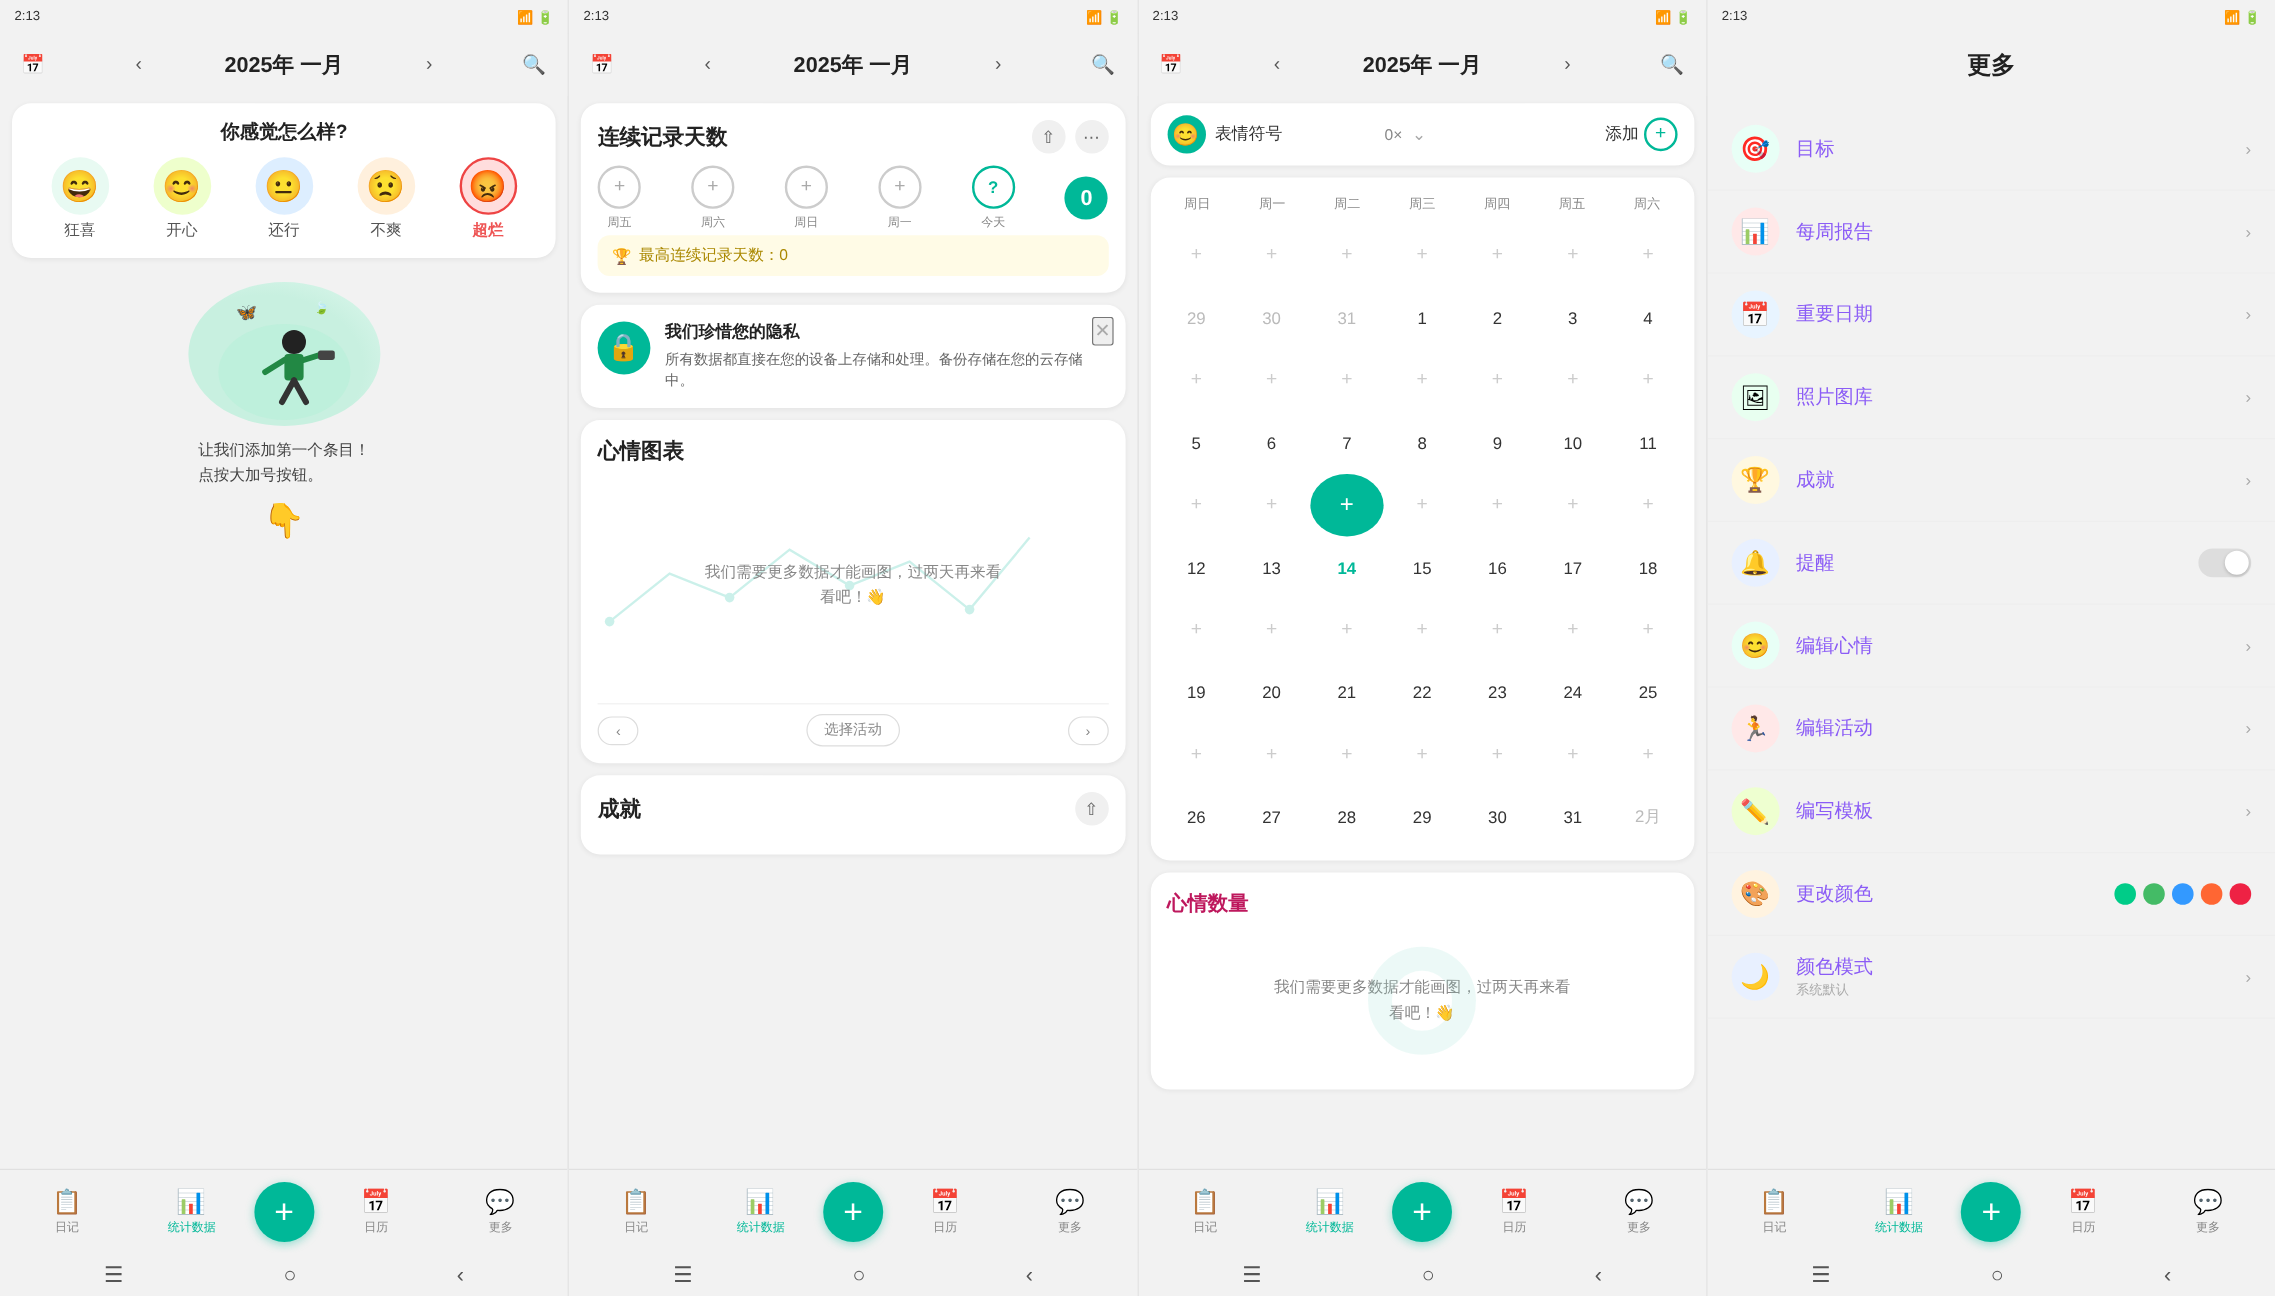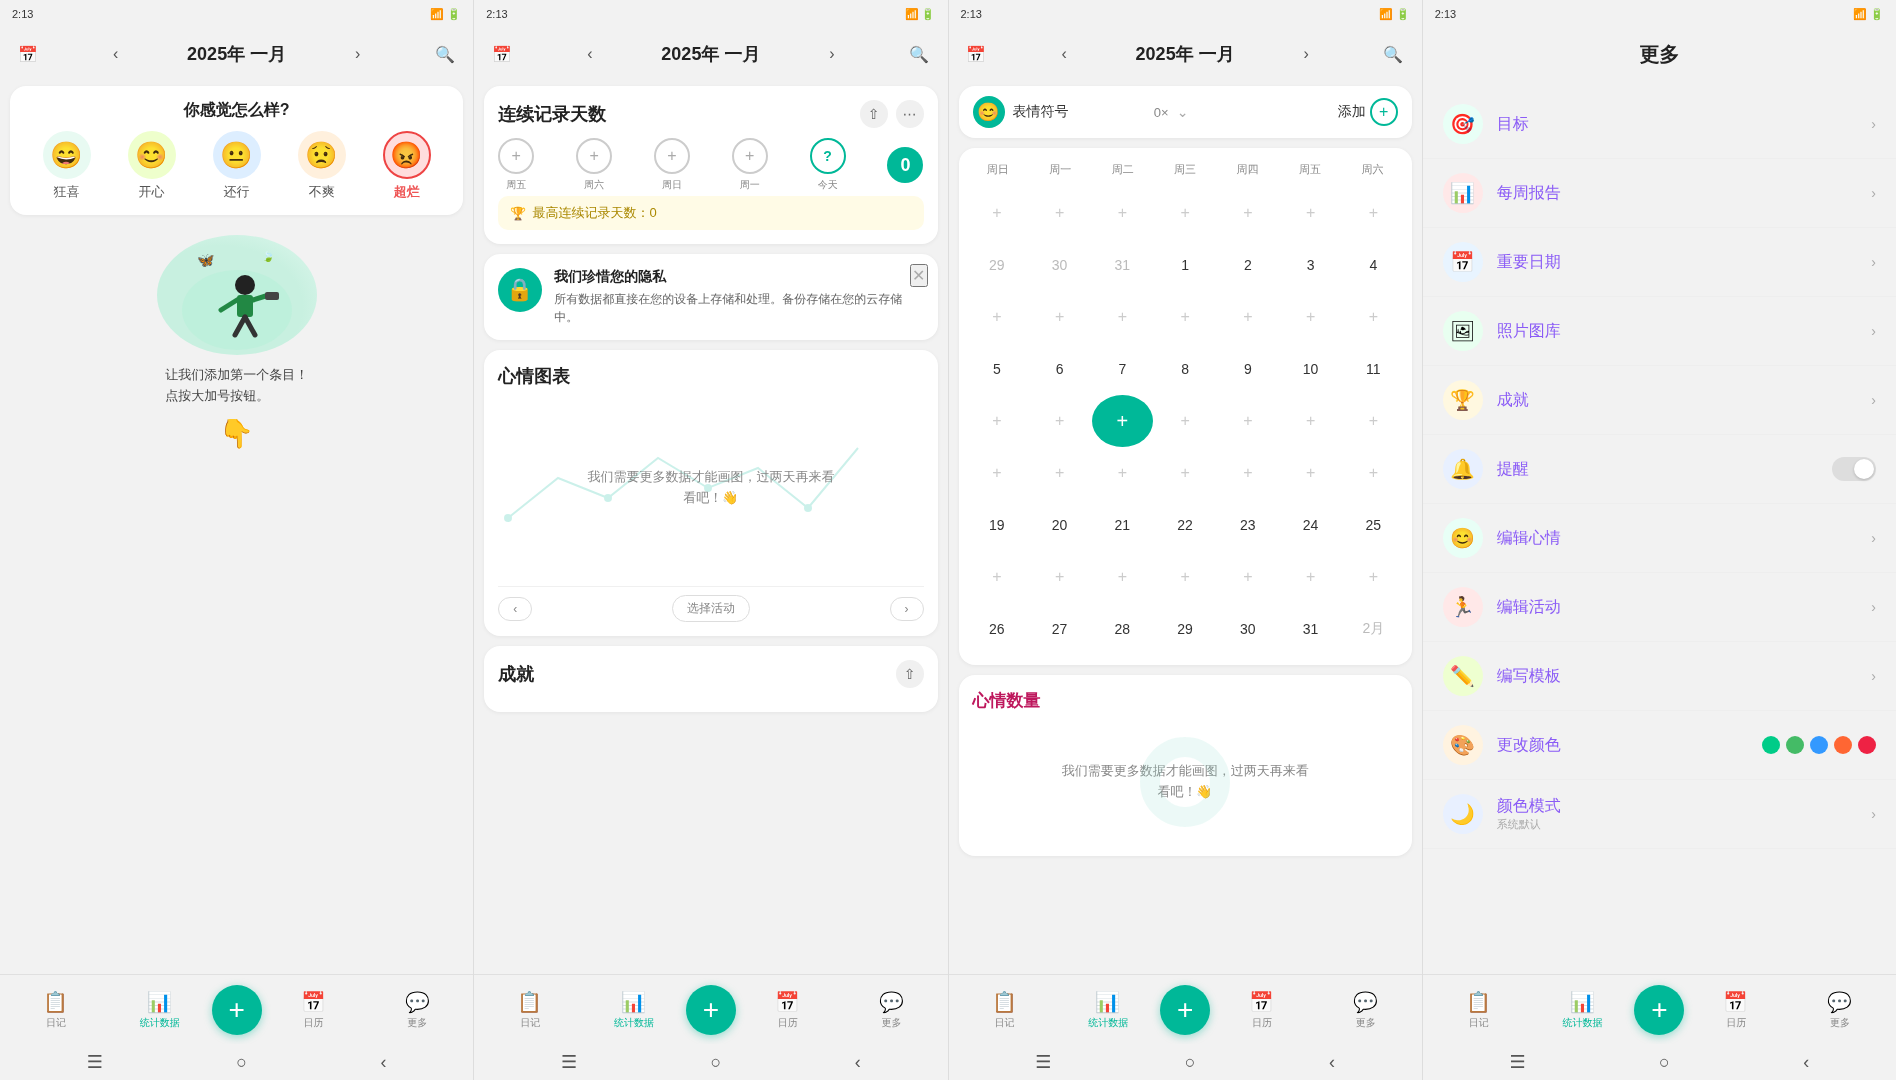--- a/index.html
+++ b/index.html
@@ -962,20 +962,43 @@
             <span class="cal-add">+</span>
           </div>
         <div class="cal-cell">
             <span class="cal-add">+</span>
           </div>
         <div class="cal-cell">
             <span class="cal-add">+</span>
           </div>
       </div>
 
+      <div class="calendar-grid">
+        <div class="cal-cell">
+            <span class="cal-date">12</span>
+          </div>
+        <div class="cal-cell">
+            <span class="cal-date">13</span>
+          </div>
+        <div class="cal-cell">
+            <span class="cal-date" style="color:#00b898;font-weight:700;">14</span>
+          </div>
+        <div class="cal-cell">
+            <span class="cal-date">15</span>
+          </div>
+        <div class="cal-cell">
+            <span class="cal-date">16</span>
+          </div>
+        <div class="cal-cell">
+            <span class="cal-date">17</span>
+          </div>
+        <div class="cal-cell">
+            <span class="cal-date">18</span>
+          </div>
+      </div>
 
       <div class="calendar-grid">
         <div class="cal-cell">
             <span class="cal-add">+</span>
           </div>
         <div class="cal-cell">
             <span class="cal-add">+</span>
           </div>
         <div class="cal-cell">
             <span class="cal-add">+</span>

